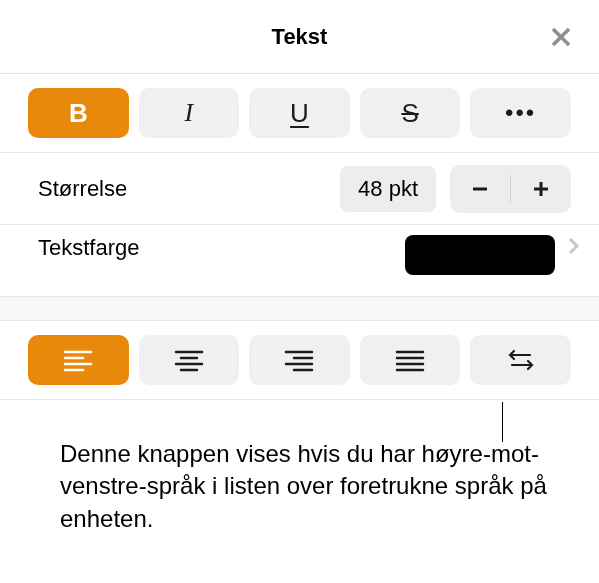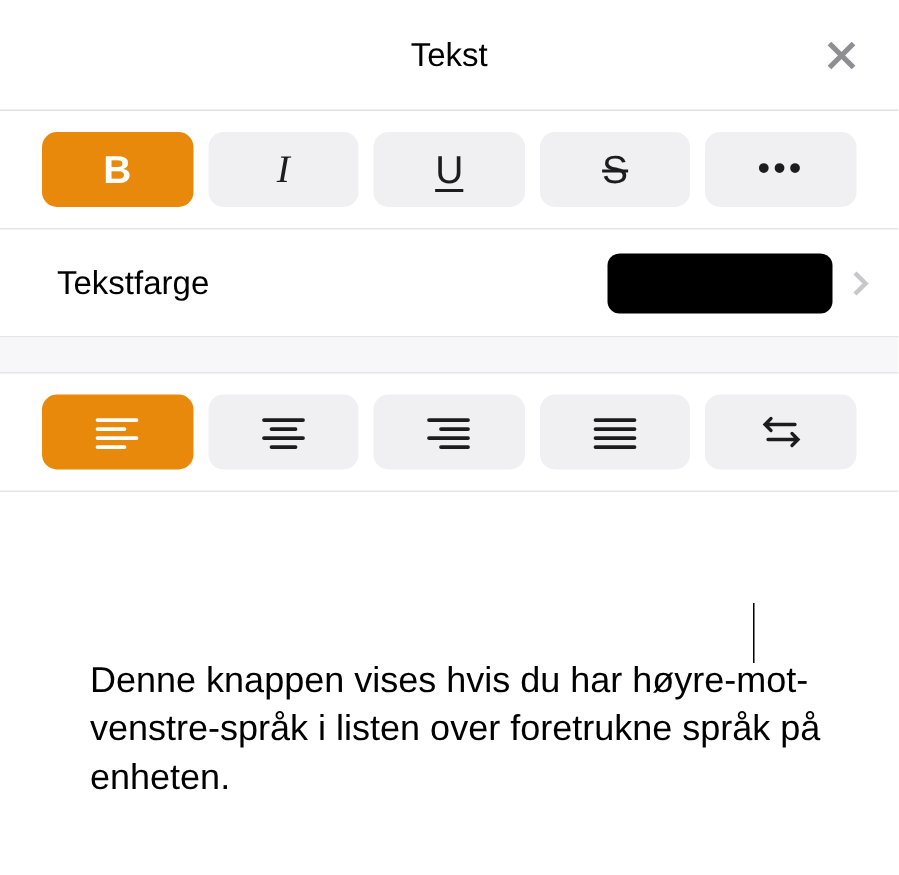--- a/index.html
+++ b/index.html
@@ -17,21 +17,21 @@
   .header {
     position: relative;
     height: 74px;
     display: flex;
     align-items: center;
     justify-content: center;
     border-bottom: 1px solid #e0e0e0;
   }
   .header-title {
     font-size: 22px;
-    font-weight: 400;
+    font-weight: 700;
     color: #000;
     text-align: right;
   }
   .close-btn {
     position: absolute;
     right: 18px;
     top: 50%;
     transform: translateY(-50%);
     width: 40px;
     height: 40px;
@@ -102,21 +102,21 @@
   }
   .stepper-divider {
     width: 1px;
     background: #d0d0d4;
     margin: 10px 0;
   }
   .stepper-btn svg { stroke: #1c1c1e; stroke-width: 3; }
 
   .color-row {
     display: flex;
-    align-items: center;
+    align-items: flex-start;
     padding: 10px 18px 10px 38px;
     border-bottom: 1px solid #e5e5e5;
     height: 72px;
     cursor: pointer;
   }
   .color-label {
     font-size: 22px;
     color: #000;
     flex: 1;
   }
@@ -204,20 +204,38 @@
   </div>
 
   <div class="style-row">
     <div class="style-btn active b">B</div>
     <div class="style-btn i">I</div>
     <div class="style-btn u">U</div>
     <div class="style-btn s">S</div>
     <div class="style-btn more">•••</div>
   </div>
 
+  <div class="size-row">
+    <div class="size-label">Størrelse</div>
+    <div class="size-value">48 pkt</div>
+    <div class="stepper">
+      <div class="stepper-btn">
+        <svg width="22" height="22" viewBox="0 0 22 22">
+            <line x1="4" y1="11" x2="18" y2="11"></line>
+          </svg>
+      </div>
+      <div class="stepper-divider"></div>
+      <div class="stepper-btn">
+        <svg width="22" height="22" viewBox="0 0 22 22">
+            <line x1="4" y1="11" x2="18" y2="11"></line>
+            <line x1="11" y1="4" x2="11" y2="18"></line>
+          </svg>
+      </div>
+    </div>
+  </div>
 
   <div class="color-row">
     <div class="color-label">Tekstfarge</div>
     <div class="swatch"></div>
     <div class="chevron">
       <svg width="14" height="22" viewBox="0 0 14 22">
           <path d="M3 4 L10 11 L3 18"></path>
         </svg>
     </div>
   </div>

